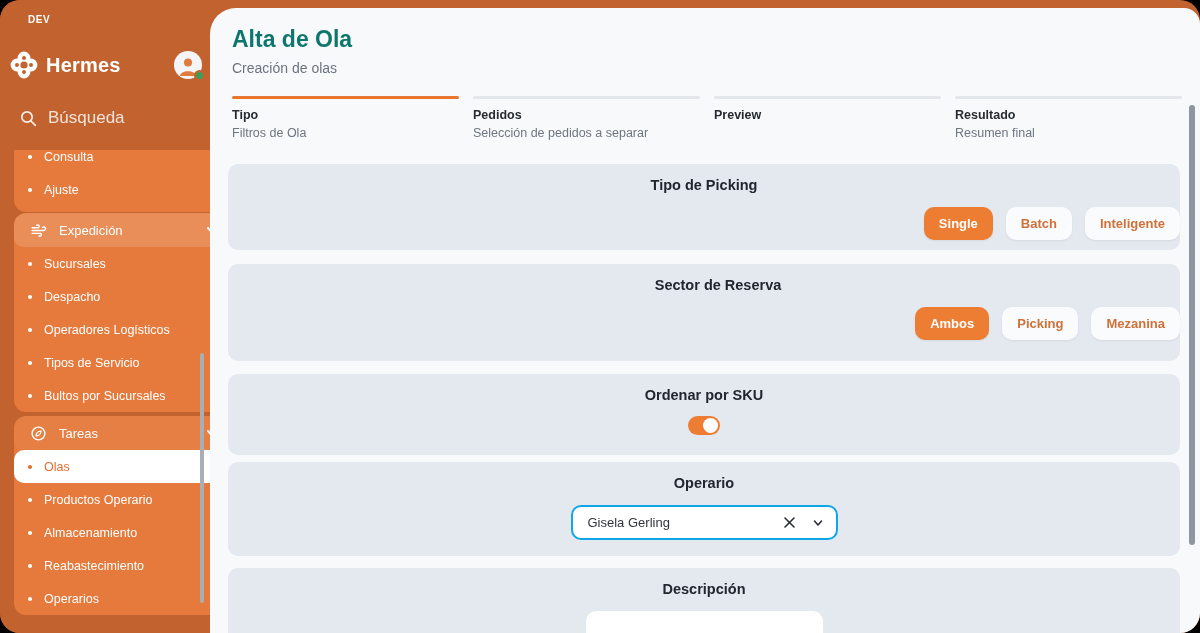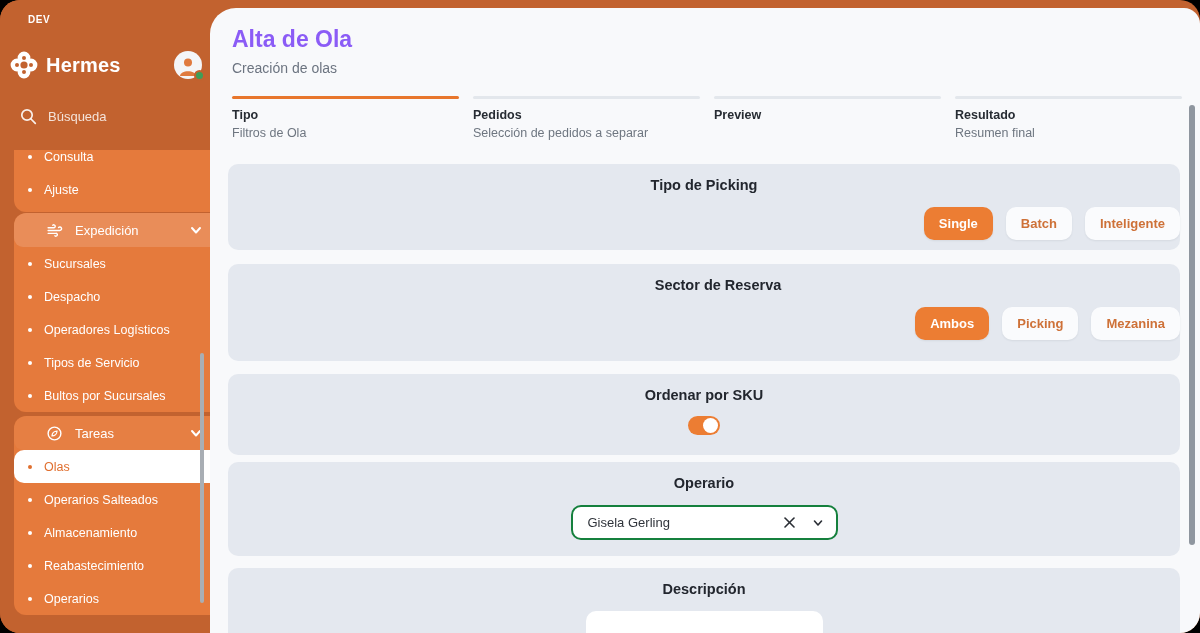--- a/index.html
+++ b/index.html
@@ -13,40 +13,40 @@
   .env-badge { position:absolute; left:28px; top:14px; color:#fff; font-size:10px; font-weight:bold; letter-spacing:.6px; }
   .brand-row { position:absolute; left:10px; top:50px; width:192px; height:30px; display:flex; align-items:center; }
   .brand-logo { width:28px; height:28px; flex:0 0 28px; }
   .brand-name { color:#fff; font-size:20px; font-weight:600; margin-left:8px; letter-spacing:.2px; }
   .avatar-wrap { position:absolute; left:174px; top:51px; width:28px; height:28px; }
   .avatar { width:28px; height:28px; border-radius:50%; background:#f4f5f7; overflow:hidden; position:relative; }
   .avatar svg { position:absolute; left:3px; top:4px; }
   .status-dot { position:absolute; right:-3px; bottom:-2px; width:11px; height:11px; border-radius:50%;
                 background:#3e9e58; border:2px solid #c2622f; }
   .search-row { position:absolute; left:20px; top:108px; display:flex; align-items:center; }
-  .search-label { color:rgba(255,255,255,.82); font-size:13px; margin-left:11px; }
+  .search-label { color:rgba(255,255,255,.82); font-size:17px; margin-left:11px; }
 
   .menu-viewport { position:absolute; left:0; top:150px; right:0; bottom:0; overflow:hidden; }
   .menu-group { position:absolute; left:14px; width:221px; background:#e57a3c; border-radius:12px; overflow:hidden; }
   .group-1 { top:-14px; padding-top:4px; padding-bottom:6px; }
   .group-2 { top:63px; }
   .group-3 { top:266px; }
-  .group-header { height:34px; display:flex; align-items:center; padding:0 32px; background:rgba(255,255,255,.15);border-radius:9px; }
+  .group-header { height:34px; display:flex; align-items:center; padding:0 16px; background:rgba(255,255,255,.15);border-radius:9px; }
   .group-header.plain { background:rgba(255,255,255,.04); }
   .group-header .glabel { color:#fff; font-size:13px; font-weight:500; margin-left:12px; flex:1; }
   .menu-item { height:33px; display:flex; align-items:center; padding:0 14px; color:#fff; font-size:12.5px; cursor:pointer; }
   .menu-item .bullet { width:4px; height:4px; border-radius:50%; background:#fff; margin-right:12px; flex:0 0 4px; }
   .menu-item.active { background:#fff; color:#e06f2f; border-radius:10px; font-weight:500; }
   .menu-item.active .bullet { background:#e06f2f; }
   .sidebar-scrollbar { position:absolute; left:200px; top:353px; width:4px; height:250px; background:#a9aeb4; border-radius:2px; }
 
   
   .main-card { position:absolute; left:210px; top:8px; width:990px; height:625px; background:#f8f9fb;
                border-top-left-radius:26px; border-top-right-radius:16px; overflow:hidden; }
-  .page-title { position:absolute; left:22px; top:18px; font-size:23px; font-weight:bold; color:#8b5cf6; }
+  .page-title { position:absolute; left:22px; top:18px; font-size:23px; font-weight:bold; color:#0f766e; }
   .page-subtitle { position:absolute; left:22px; top:52px; font-size:14px; color:#6c7480; }
 
   .stepper { position:absolute; left:22px; top:88px; width:950px; display:flex; gap:14px; }
   .step { flex:1; cursor:pointer; }
   .step .bar { height:3px; border-radius:2px; background:#e3e7ec; }
   .step.active .bar { background:#e8762c; }
   .step .slabel { margin-top:9px; font-size:12.5px; font-weight:bold; color:#272c33; }
   .step .ssub { margin-top:4px; font-size:12.5px; color:#6e7680; }
 
   .panel { position:absolute; left:18px; width:952px; background:#e4e8ef; border-radius:10px; text-align:center; }
@@ -60,21 +60,21 @@
   .panel-1 { top:156px; height:86px; }
   .panel-2 { top:256px; height:97px;padding-left:28px; }
   .panel-3 { top:366px; height:81px; }
   .panel-4 { top:454px; height:94px; }
   .panel-5 { top:560px; height:120px; }
 
   .toggle { display:inline-block; margin-top:13px; width:32px; height:19px; border-radius:10px;
             background:#ec7d33; position:relative; cursor:pointer; }
   .toggle .knob { position:absolute; right:2px; top:2px; width:15px; height:15px; border-radius:50%; background:#fff; }
 
-  .select-box { margin:14px auto 0; width:267px; height:35px; background:#fff; border:2px solid #15803d;
+  .select-box { margin:14px auto 0; width:267px; height:35px; background:#fff; border:2px solid #0ea5e9;
                 border-radius:10px; display:flex; align-items:center; padding:0 12px; cursor:pointer; }
   .select-value { font-size:13px; color:#30343b; flex:1; text-align:left; padding-left:3px; }
   .select-clear { margin-right:16px; cursor:pointer; display:flex; }
   .select-caret { display:flex; cursor:pointer; }
 
   .desc-input { margin:14px auto 0; width:237px; height:60px; background:#fff; border:none; border-radius:10px; }
 
   .main-scrollbar { position:absolute; right:5px; top:97px; width:6px; height:440px; background:#8f969f; border-radius:3px; }
 </style>
 </head>
@@ -174,21 +174,21 @@
           <svg width="14" height="14" viewBox="0 0 14 14">
             <polyline points="3,5 7,9.5 11,5" fill="none" stroke="#fff" stroke-width="2" stroke-linecap="round" stroke-linejoin="round"></polyline>
           </svg>
         </div>
         <div class="menu-item active">
           <span class="bullet"></span>
           <span>Olas</span>
         </div>
         <div class="menu-item">
           <span class="bullet"></span>
-          <span>Operarios Salteados</span>
+          <span>Productos Operario</span>
         </div>
         <div class="menu-item">
           <span class="bullet"></span>
           <span>Almacenamiento</span>
         </div>
         <div class="menu-item">
           <span class="bullet"></span>
           <span>Reabastecimiento</span>
         </div>
         <div class="menu-item">

